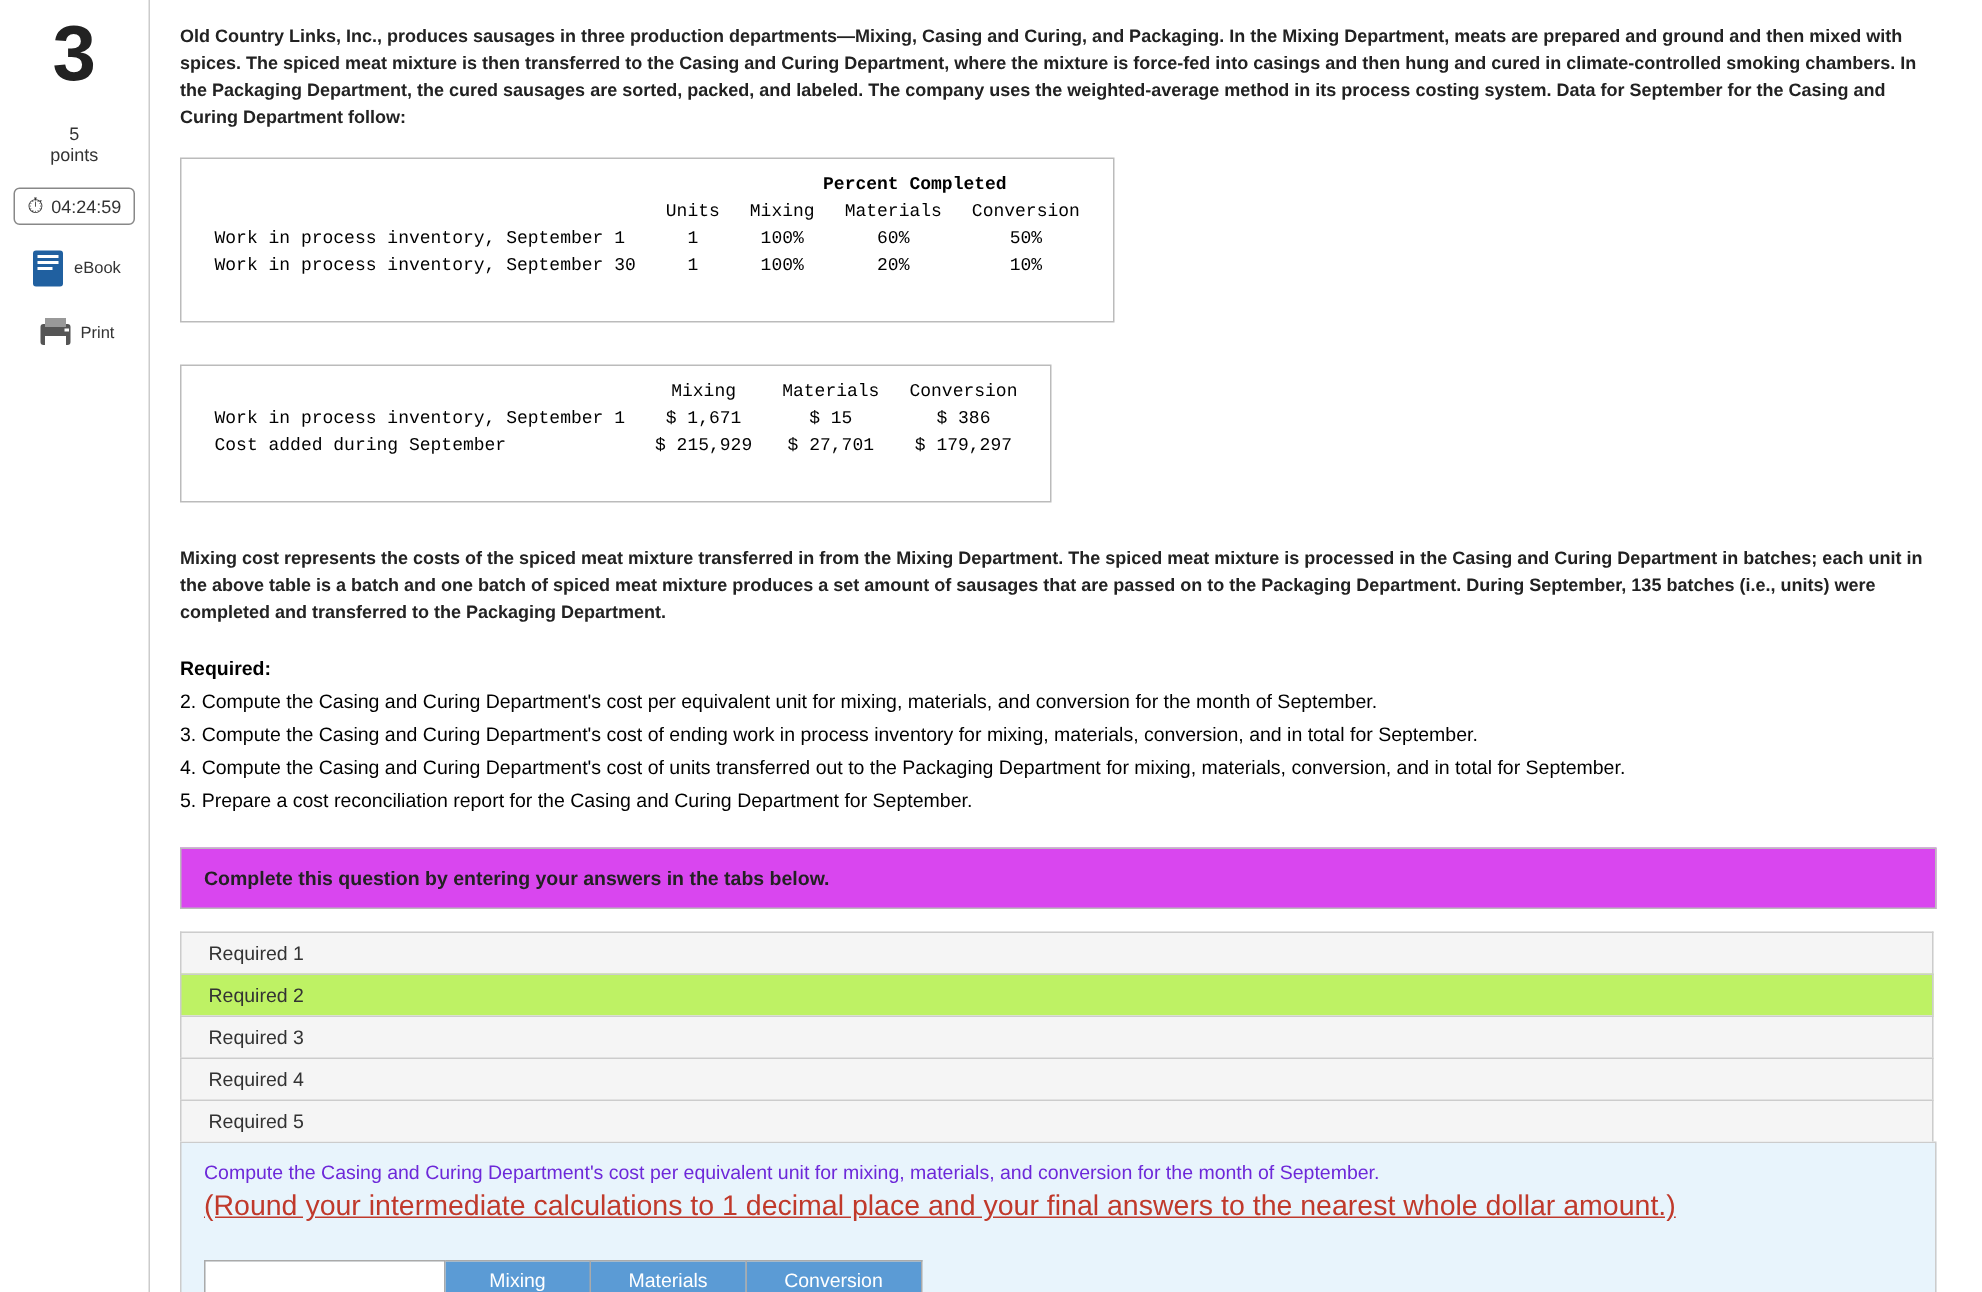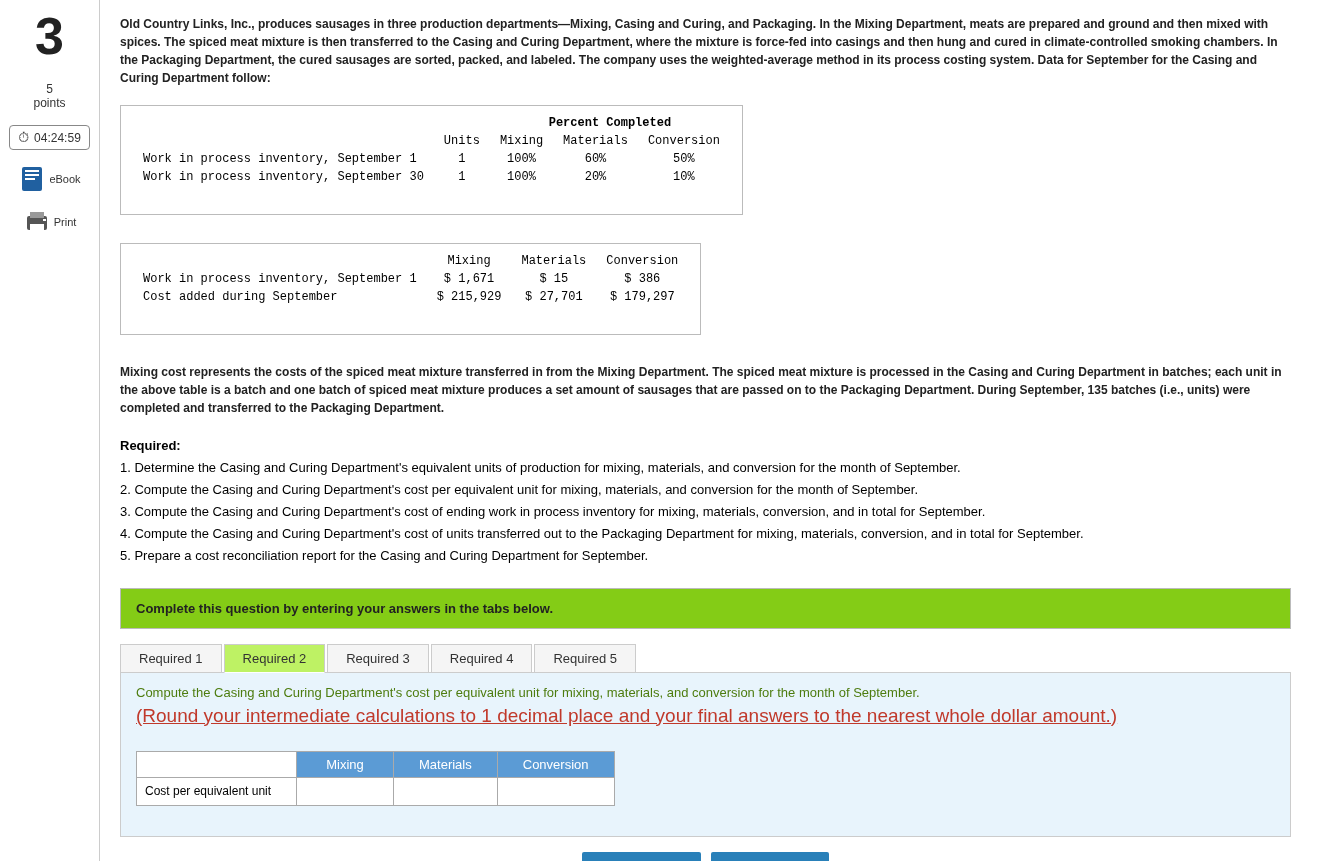--- a/index.html
+++ b/index.html
@@ -115,34 +115,35 @@
       font-size: 13px;
       line-height: 1.7;
       margin-bottom: 20px;
     }
     .required-title {
       font-weight: bold;
     }
     
     .complete-box {
       border: 1px solid #bbb;
-      background: #84cc16;
+      background: #d946ef;
       padding: 12px 15px;
       margin-bottom: 15px;
     }
     .complete-box-text {
       font-size: 13px;
       font-weight: bold;
       color: #222;
     }
     
     .tabs-container {
       display: flex;
       border-bottom: 1px solid #ccc;
       margin-bottom: 0;
+      flex-direction: column;
     }
     .tab {
       padding: 6px 18px;
       border: 1px solid #ccc;
       border-bottom: none;
       cursor: pointer;
       font-size: 13px;
       background: #f5f5f5;
       margin-right: 2px;
       color: #333;
@@ -156,21 +157,21 @@
     
     .tab-content {
       border: 1px solid #ccc;
       border-top: none;
       padding: 12px 15px 15px 15px;
       background: #e8f4fc;
       margin-bottom: 15px;
     }
     .tab-content-text {
       font-size: 13px;
-      color: #4d7c0f;
+      color: #6d28d9;
       margin-bottom: 5px;
     }
     .tab-content-note {
       font-size: 19px;
       color: #c0392b;
       margin-bottom: 24px;
       text-decoration: underline;
     }
     
     .answer-table {
@@ -324,21 +325,20 @@
       </table>
     </div>
 
     
     <p class="problem-text">Mixing cost represents the costs of the spiced meat mixture transferred in from the Mixing Department. The spiced meat mixture is processed in the Casing and Curing Department in batches; each unit in the above table is a batch and one batch of spiced meat mixture produces a set amount of sausages that are passed on to the Packaging Department. During September, 135 batches (i.e., units) were completed and transferred to the Packaging Department.</p>
 
     
     <div class="required-section">
       <p class="required-title">Required:</p>
       <div id="required-items">
-          <p>1. Determine the Casing and Curing Department's equivalent units of production for mixing, materials, and conversion for the month of September.</p>
           <p>2. Compute the Casing and Curing Department's cost per equivalent unit for mixing, materials, and conversion for the month of September.</p>
           <p>3. Compute the Casing and Curing Department's cost of ending work in process inventory for mixing, materials, conversion, and in total for September.</p>
           <p>4. Compute the Casing and Curing Department's cost of units transferred out to the Packaging Department for mixing, materials, conversion, and in total for September.</p>
           <p>5. Prepare a cost reconciliation report for the Casing and Curing Department for September.</p>
         </div>
     </div>
 
     
     <div class="complete-box">
       <span class="complete-box-text">Complete this question by entering your answers in the tabs below.</span>

